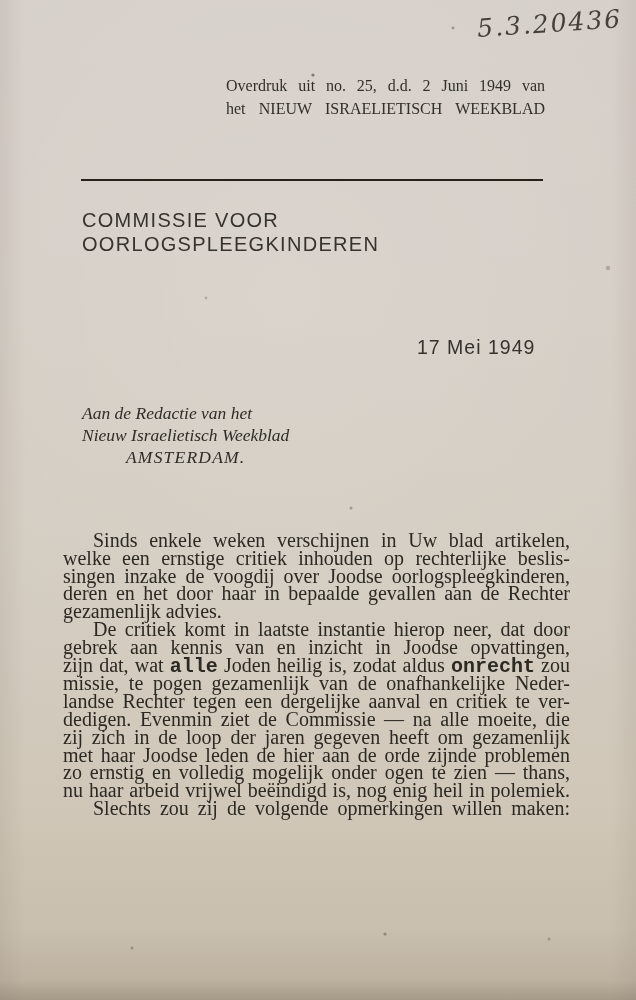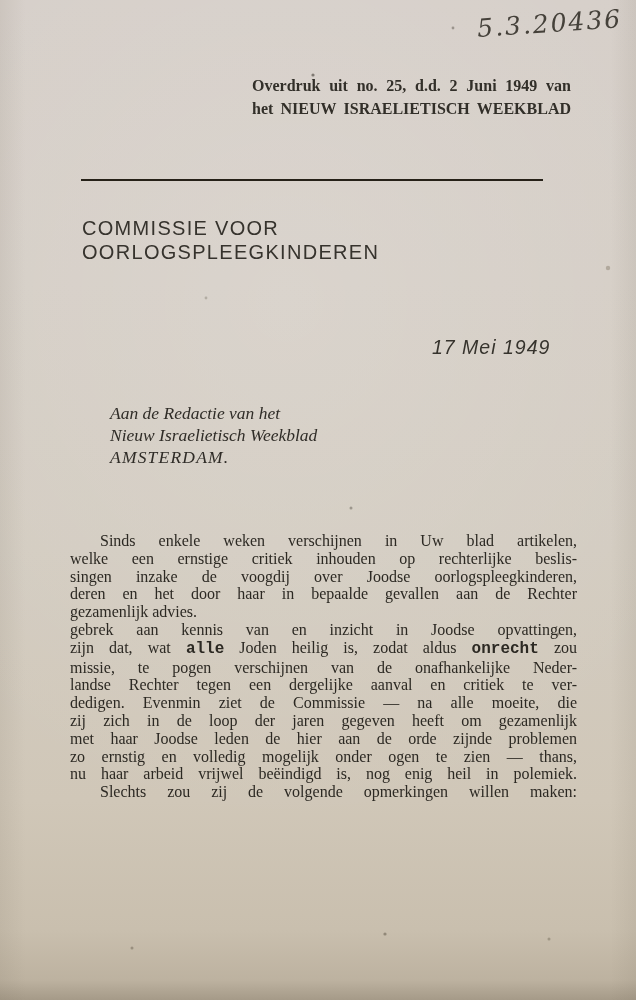--- a/index.html
+++ b/index.html
@@ -24,43 +24,43 @@
       131px 947px 0 0.5px rgba(100,92,76,0.45),
       548px 938px 0 0.5px rgba(100,92,76,0.4),
       205px 297px 0 0.4px rgba(110,102,88,0.35);
   }
   .handwritten {
     position:absolute; left:477px; top:9px; transform:rotate(-4deg);
     font-family:"DejaVu Serif", serif; font-style:italic;
     font-size:25px; letter-spacing:2px; color:#45413a;
   }
   .reprint-note {
-    position:absolute; left:252px; top:74px; width:319px;
-    font-size:16px; line-height:23px; color:#322f29;font-weight:bold;
+    position:absolute; left:226px; top:74px; width:319px;
+    font-size:16px; line-height:23px; color:#322f29;
   }
   .reprint-note .jline { text-align:justify; text-align-last:justify; }
   .rule { position:absolute; left:81px; top:179px; width:462px; height:2px; background:#262118; }
   .org-name {
     position:absolute; left:82px; top:208px;
     font-family:"Liberation Sans", sans-serif;
-    font-size:20px; line-height:24px; letter-spacing:1.3px; color:#36332d;margin-top:8px;
+    font-size:20px; line-height:24px; letter-spacing:1.3px; color:#36332d;
   }
   .date-line {
-    position:absolute; left:432px; top:336px;
+    position:absolute; left:417px; top:336px;
     font-family:"Liberation Sans", sans-serif;
-    font-size:19.5px; letter-spacing:1px; color:#36332d;font-style:italic;
+    font-size:19.5px; letter-spacing:1px; color:#36332d;
   }
   .recipient {
     position:absolute; left:82px; top:402px;
-    font-style:italic; font-size:17.5px; line-height:22px; color:#2f2c27;margin-left:28px;
+    font-style:italic; font-size:17.5px; line-height:22px; color:#2f2c27;
   }
-  .recipient .caps { letter-spacing:1.2px; }
+  .recipient .caps { letter-spacing:1.2px;text-align:center; }
   .letter-body {
     position:absolute; left:63px; top:532px; width:507px;
-    font-size:16px; line-height:17.8px; color:#2c2923;margin-left:7px;
+    font-size:20px; line-height:17.8px; color:#2c2923;
   }
   .letter-body .line { text-align:justify; text-align-last:justify; }
   .letter-body .line.first { text-indent:30px; }
   .letter-body .line.loose { text-align-last:auto; }
   .letter-body b { font-weight:bold;font-family:Liberation Mono, monospace; }
 </style>
 </head>
 <body>
 
 <div class="page">
@@ -90,25 +90,26 @@
 
   <div class="letter-body">
       <div>
         <div class="line first">Sinds enkele weken verschijnen in Uw blad artikelen,</div>
         <div class="line">welke een ernstige critiek inhouden op rechterlijke beslis-</div>
         <div class="line">singen inzake de voogdij over Joodse oorlogspleegkinderen,</div>
         <div class="line">deren en het door haar in bepaalde gevallen aan de Rechter</div>
         <div class="line loose">gezamenlijk advies.</div>
       </div>
       <div>
+        <div class="line first">De critiek komt in laatste instantie hierop neer, dat door</div>
         <div class="line">gebrek aan kennis van en inzicht in Joodse opvattingen,</div>
         <div class="line">zijn dat, wat <b>alle</b> Joden heilig is, zodat aldus <b>onrecht</b> zou</div>
       </div>
       <div>
-        <div class="line">missie, te pogen verschijnen van de onafhankelijke Neder-</div>
+        <div class="line">missie, te pogen gezamenlijk van de onafhankelijke Neder-</div>
         <div class="line">landse Rechter tegen een dergelijke aanval en critiek te ver-</div>
         <div class="line">dedigen. Evenmin ziet de Commissie — na alle moeite, die</div>
         <div class="line">zij zich in de loop der jaren gegeven heeft om gezamenlijk</div>
         <div class="line">met haar Joodse leden de hier aan de orde zijnde problemen</div>
         <div class="line">zo ernstig en volledig mogelijk onder ogen te zien — thans,</div>
         <div class="line">nu haar arbeid vrijwel beëindigd is, nog enig heil in polemiek.</div>
       </div>
       <div>
         <div class="line first">Slechts zou zij de volgende opmerkingen willen maken:</div>
       </div>

